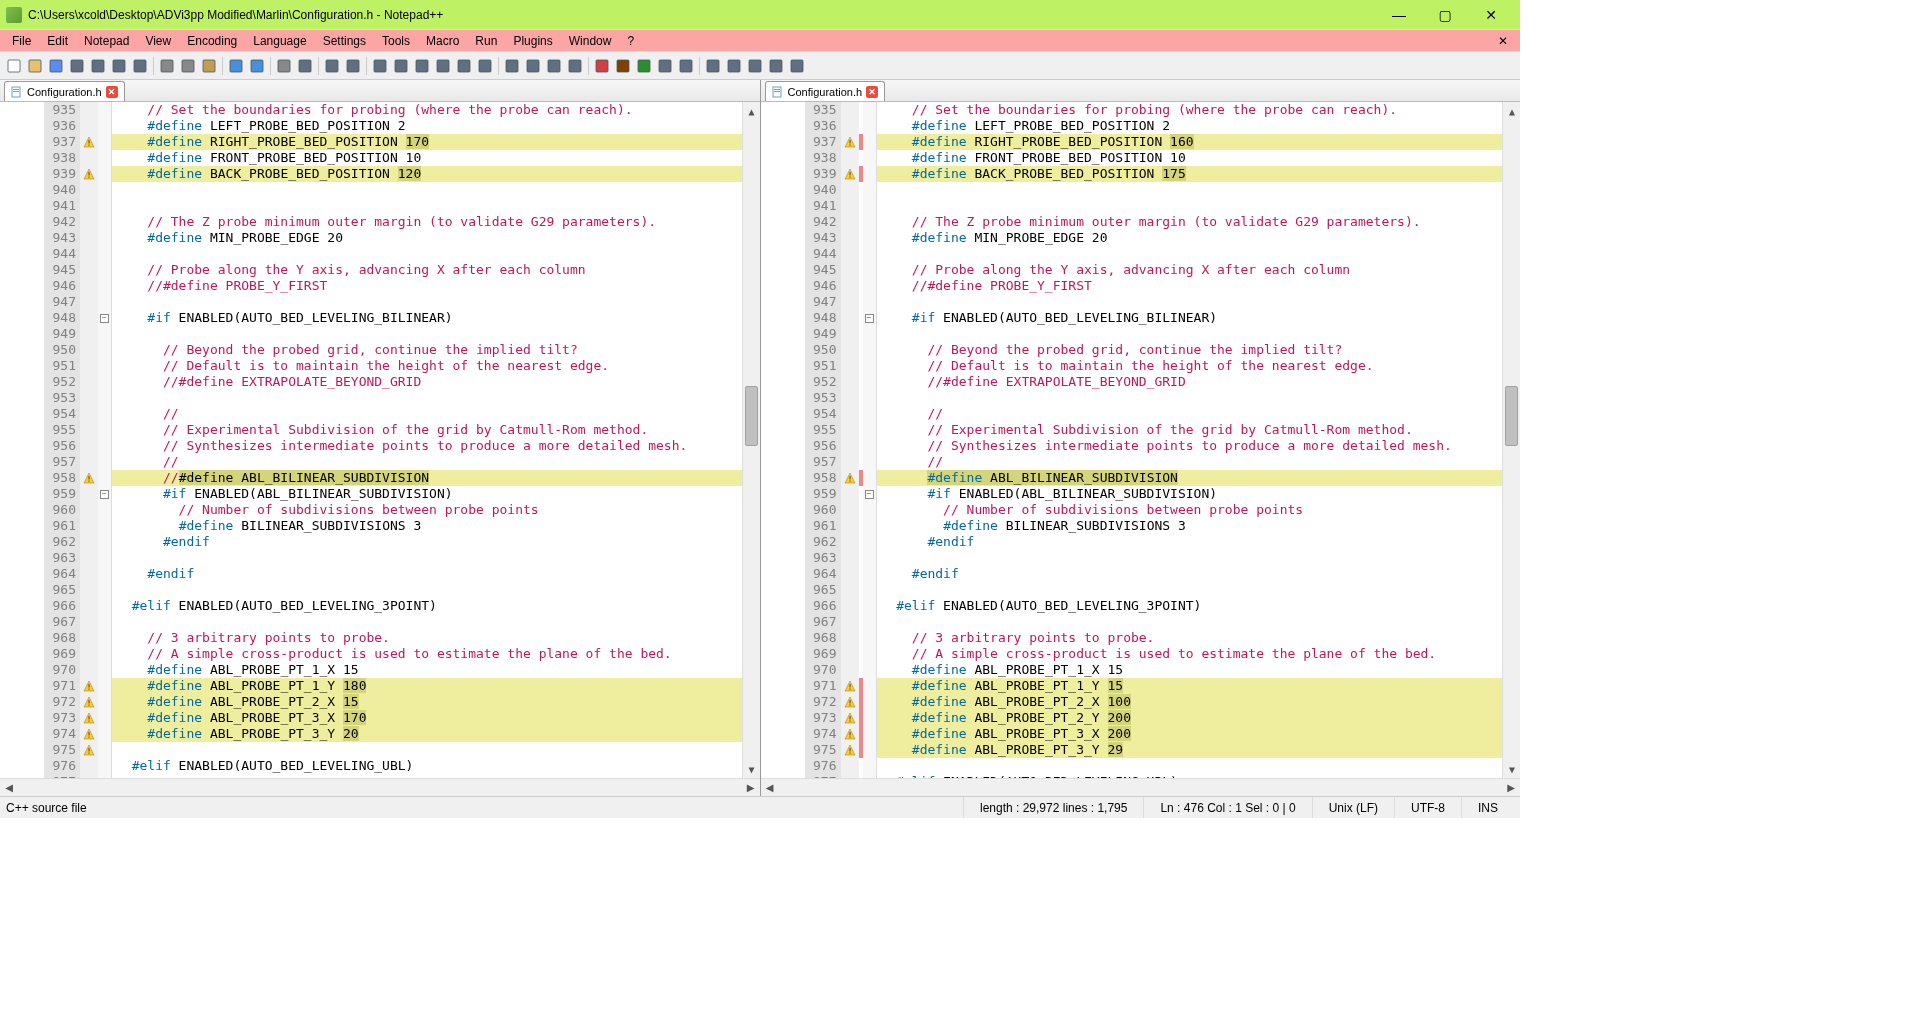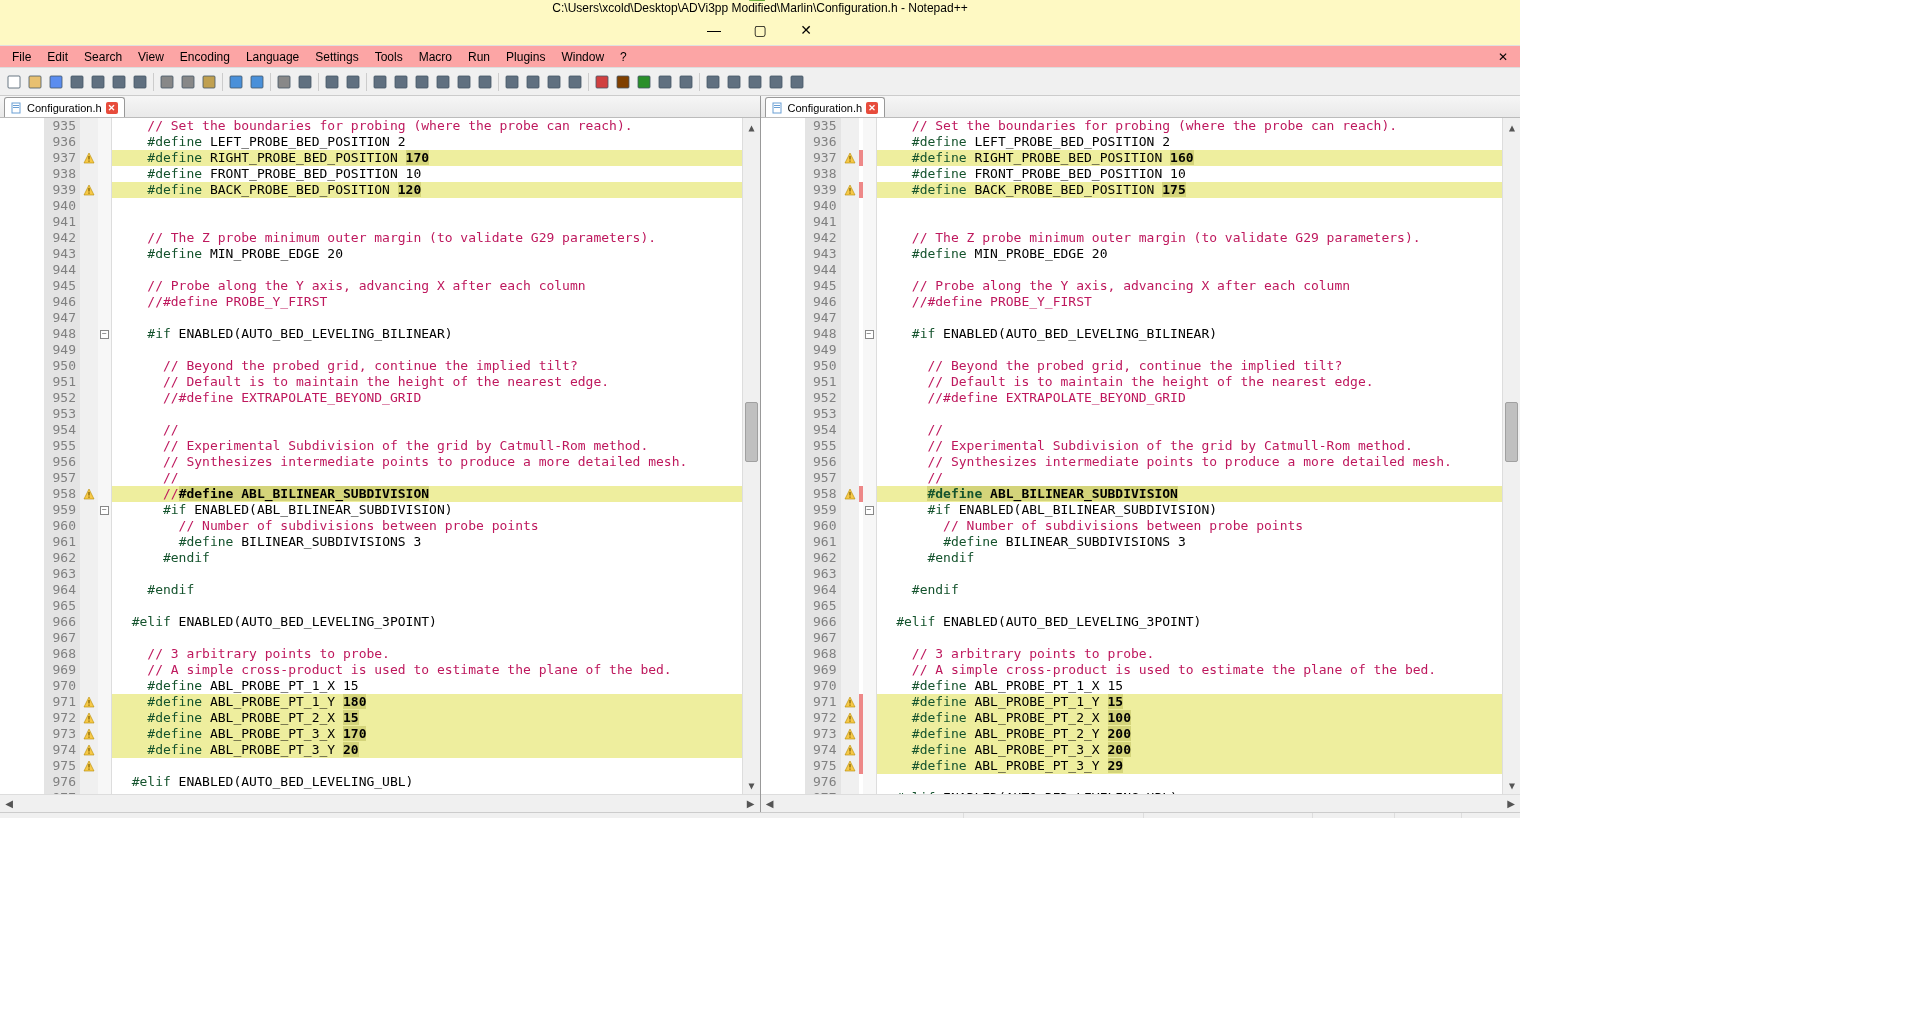--- a/index.html
+++ b/index.html
@@ -1,17 +1,17 @@
 <!DOCTYPE html>
 <html><head>
 <meta charset="utf-8">
 <style>
 * { margin: 0; padding: 0; box-sizing: border-box; }
 body { font-family: "Segoe UI", Tahoma, sans-serif; font-size: 12px; background: #fff; overflow: hidden; width:1520px; height:818px; }
-.titlebar { height: 46px; display:flex; align-items:center; padding:0 6px; background:#fef9c3; border-bottom:1px solid #e0e0e0;flex-direction:column; }
+.titlebar { height: 30px; display:flex; align-items:center; padding:0 6px; background:#bef264; border-bottom:1px solid #e0e0e0; }
 .title-icon { width:16px; height:16px; background:linear-gradient(135deg,#7fbf4d,#5a9e2f); border-radius:2px; margin-right:6px; }
 .title-text { flex:1; font-size:12px; color:#000; }
 .win-controls { display:flex; }
 .win-btn { width:46px; height:30px; display:flex; align-items:center; justify-content:center; font-size:14px; color:#000; cursor:pointer; font-family:Arial; }
 
 .menubar { height:22px; display:flex; align-items:center; padding:0 4px; background:#fca5a5; border-bottom:1px solid #ddd; position:relative; }
 .menu-item { padding:2px 8px; font-size:12px; cursor:pointer; }
 .menu-x { position:absolute; right:6px; font-size:12px; cursor:pointer; padding:0 6px; }
 
 .toolbar { height:28px; display:flex; align-items:center; padding:2px 4px; gap:1px; background:#f0f0f0; border-bottom:1px solid #ccc; }
@@ -33,23 +33,23 @@
 .marks { width:18px; background:#f0f0f0; flex-shrink:0; }
 .marks .mk { height:16px; display:flex; align-items:center; justify-content:center; }
 .warn-icon { width:12px;height:12px; }
 .fold { width:14px; background:#f7f7f7; border-right:1px solid #ddd; flex-shrink:0; }
 .fold .fl { height:16px; display:flex; align-items:center; justify-content:center; color:#888; font-size:9px; }
 .fold-box { width:9px;height:9px;border:1px solid #888;display:flex;align-items:center;justify-content:center;font-size:8px;line-height:1;color:#666;background:#fff; }
 
 .code { flex:1; overflow:hidden; position:relative; }
 .codeline { height:16px; line-height:16px; white-space:pre; padding-left:4px; }
 .hl { background:#eeee9e; }
-.diff-word { background:#d4d47a;font-weight:bold; }
+.diff-word { background:#d4d47a; }
 .c-comment { color:#be185d; }
-.c-pre { color:#14532d;margin-top:6px; }
+.c-pre { color:#0369a1;margin-top:6px; }
 
 .vscroll { width:18px; background:#f0f0f0; border-left:1px solid #ddd; flex-shrink:0; position:relative; }
 .vthumb { position:absolute; left:2px; right:2px; top:42%; height:60px; background:#c0c0c0; border:1px solid #a0a0a0; border-radius:2px; }
 .varrow { width:18px;height:18px;display:flex;align-items:center;justify-content:center;color:#555;font-size:10px; }
 .hscroll { height:18px; background:#f0f0f0; border-top:1px solid #ddd; display:flex; }
 .harrow { width:18px;display:flex;align-items:center;justify-content:center;color:#555;font-size:10px; }
 .htrack { flex:1; }
 
 .change-bar { width:4px; flex-shrink:0; }
 .change-bar .cb { height:16px; }
@@ -68,21 +68,21 @@
   <div class="win-controls">
     <div class="win-btn">—</div>
     <div class="win-btn">▢</div>
     <div class="win-btn close">✕</div>
   </div>
 </div>
 
 <div class="menubar" id="menubar">
   <div class="menu-item">File</div>
     <div class="menu-item">Edit</div>
-    <div class="menu-item">Search</div>
+    <div class="menu-item">Notepad</div>
     <div class="menu-item">View</div>
     <div class="menu-item">Encoding</div>
     <div class="menu-item">Language</div>
     <div class="menu-item">Settings</div>
     <div class="menu-item">Tools</div>
     <div class="menu-item">Macro</div>
     <div class="menu-item">Run</div>
     <div class="menu-item">Plugins</div>
     <div class="menu-item">Window</div>
     <div class="menu-item">?</div>

